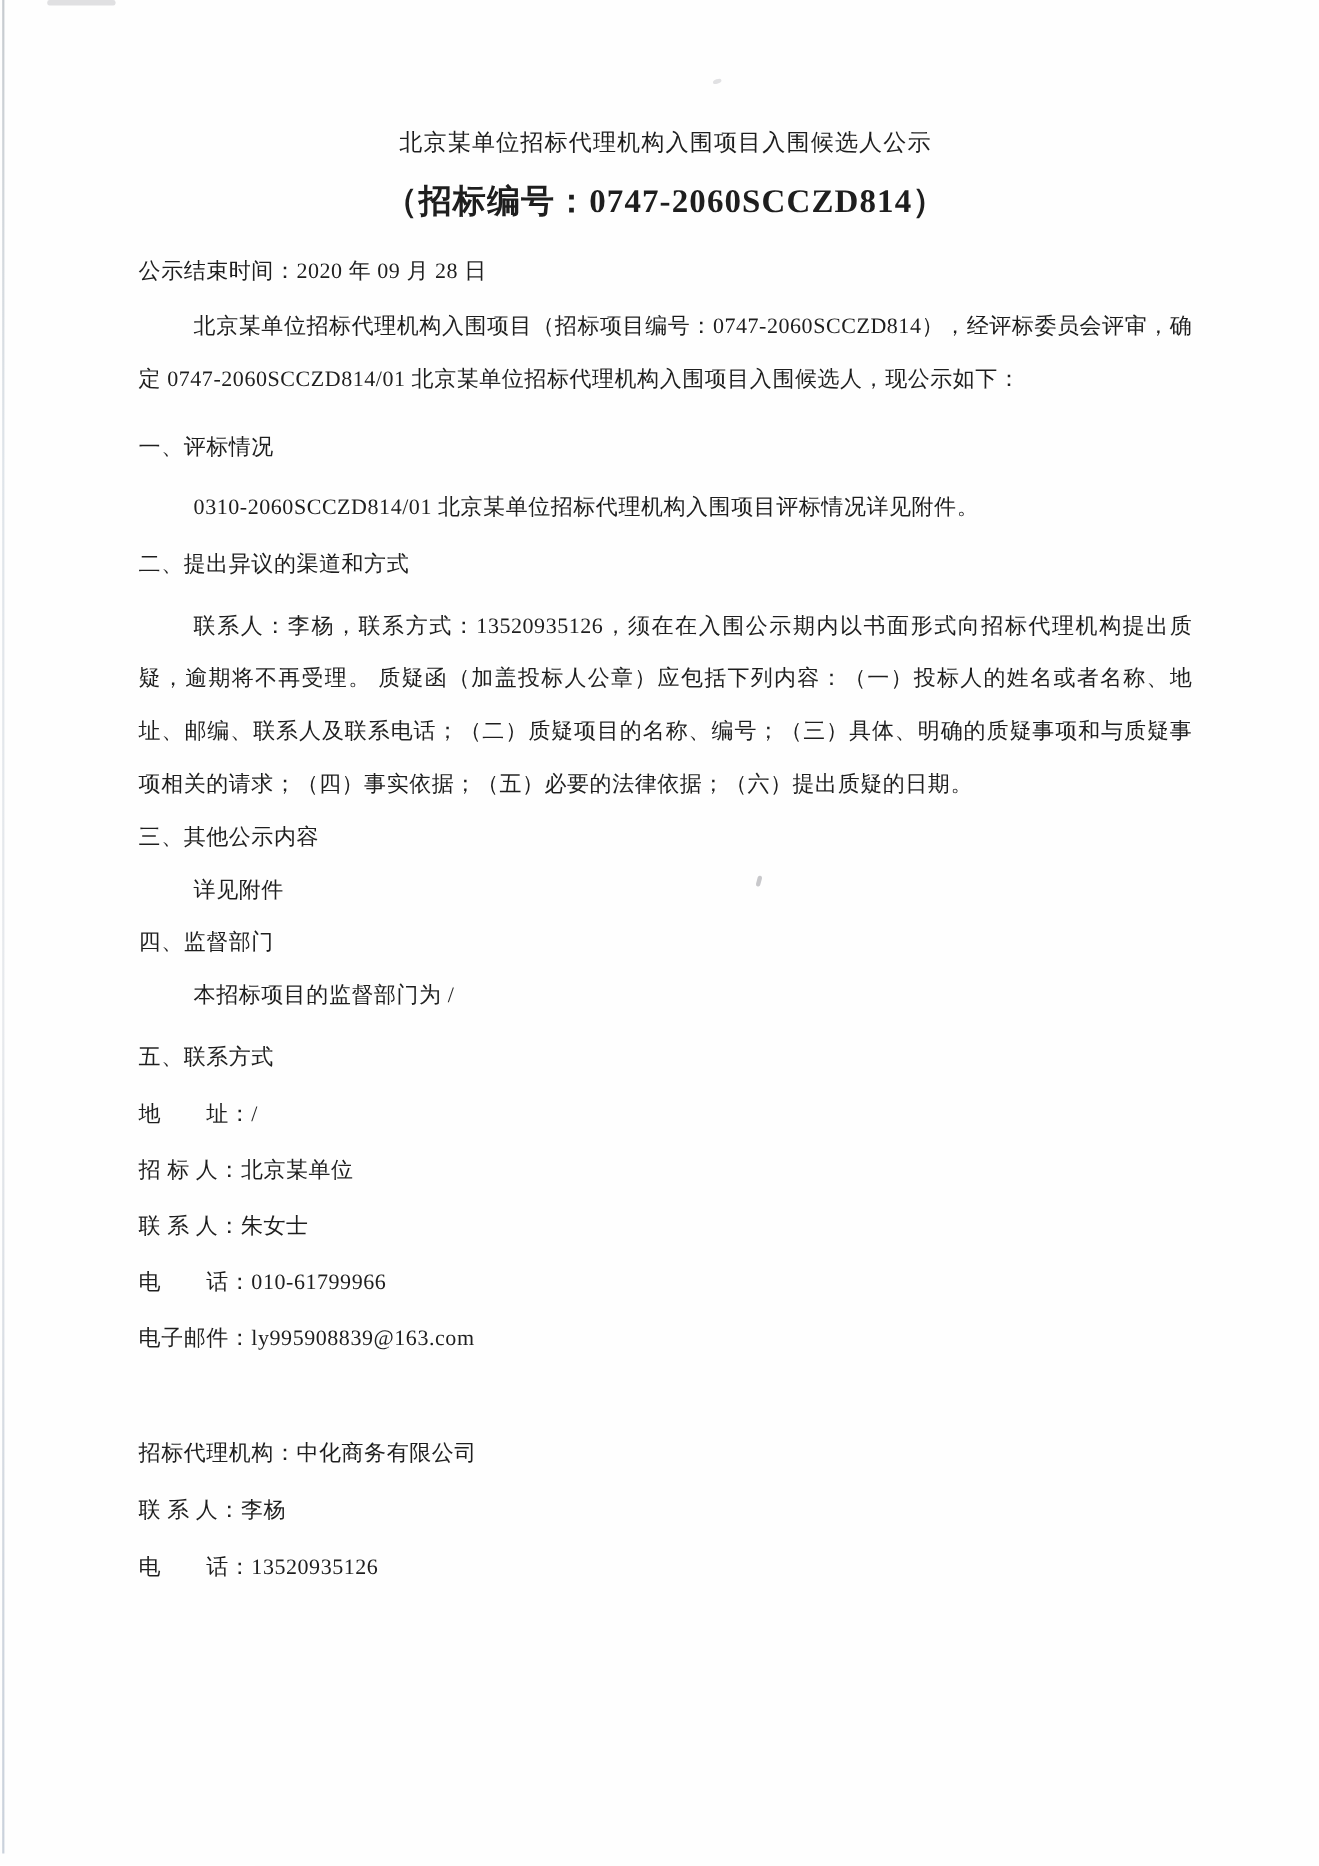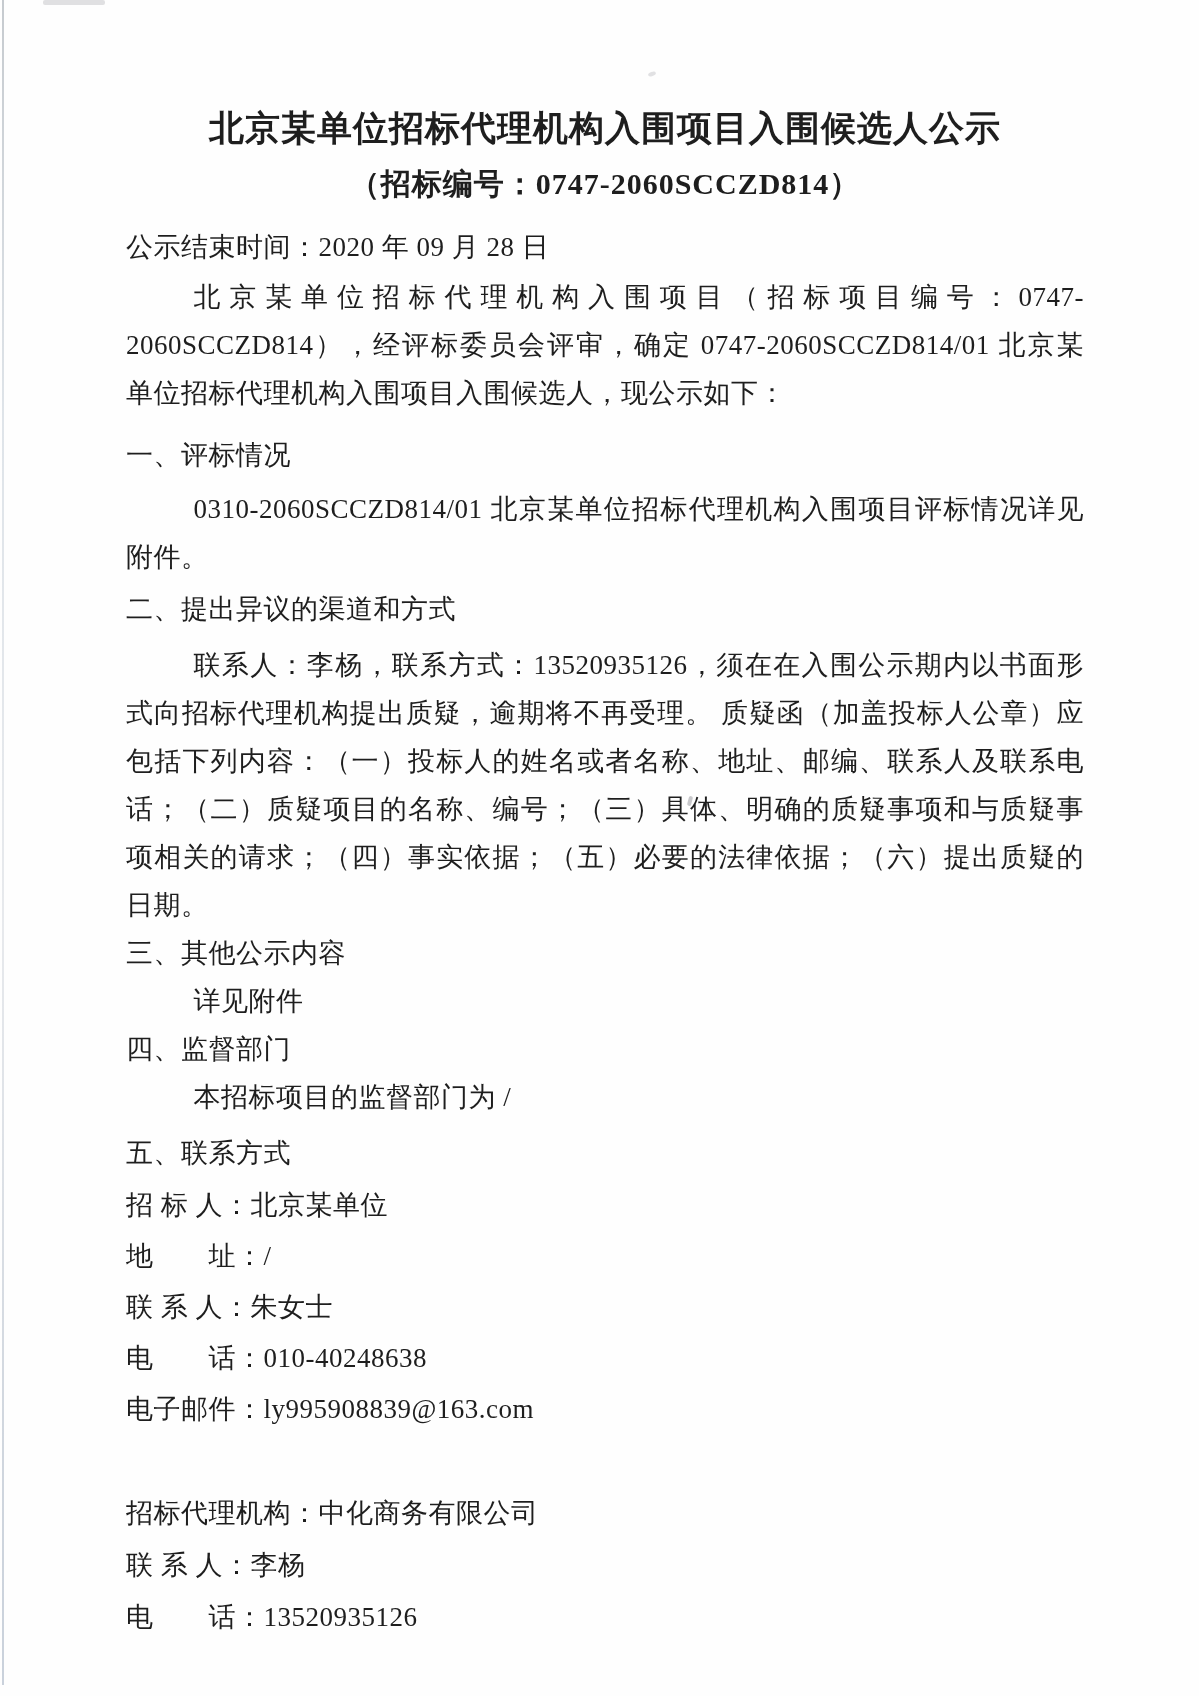--- a/index.html
+++ b/index.html
@@ -61,37 +61,37 @@
     width: 4px;
     height: 10px;
     background: rgba(120,120,128,0.40);
     border-radius: 2px;
     transform: rotate(15deg);
     pointer-events: none;
   }
 
   .doc-title {
     margin: 0;
-    font-size: 35px;
-    font-weight: bold;
+    font-size: 21px;
+    font-weight: normal;
     text-align: center;
     line-height: 34px;
     letter-spacing: 1px;
   }
   .doc-subtitle {
     margin: 23px 0 0 0;
     font-size: 30px;
     font-weight: bold;
     text-align: center;
     line-height: 30px;
     letter-spacing: 1px;
   }
   p, .row {
     margin: 0;
-    font-size: 27px;
+    font-size: 20px;
     line-height: 48px;
     letter-spacing: 0.5px;
   }
   .deadline { margin-top: 24px; }
   .intro {
     margin-top: 2px;
     text-indent: 2.5em;
     text-align: justify;
   }
   .sec-heading { margin-top: 0; }
@@ -134,24 +134,24 @@
 
   <p class="sec-heading">三、其他公示内容</p>
   <p class="sec-body">详见附件</p>
 
   <p class="sec-heading">四、监督部门</p>
   <p class="sec-body">本招标项目的监督部门为 /</p>
 
   <p class="sec-heading mt-md">五、联系方式</p>
 
   <div class="contacts">
+    <div class="row"><span>地　　址：</span><span>/</span></div>
     <div class="row"><span>招 标 人：</span><span>北京某单位</span></div>
-    <div class="row"><span>地　　址：</span><span>/</span></div>
     <div class="row"><span>联 系 人：</span><span>朱女士</span></div>
-    <div class="row"><span>电　　话：</span><span>010-40248638</span></div>
+    <div class="row"><span>电　　话：</span><span>010-61799966</span></div>
     <div class="row"><span>电子邮件：</span><span>ly995908839@163.com</span></div>
   </div>
 
   <div class="contacts agency">
     <div class="row"><span>招标代理机构：</span><span>中化商务有限公司</span></div>
     <div class="row"><span>联 系 人：</span><span>李杨</span></div>
     <div class="row"><span>电　　话：</span><span>13520935126</span></div>
   </div>
 
 </div>

